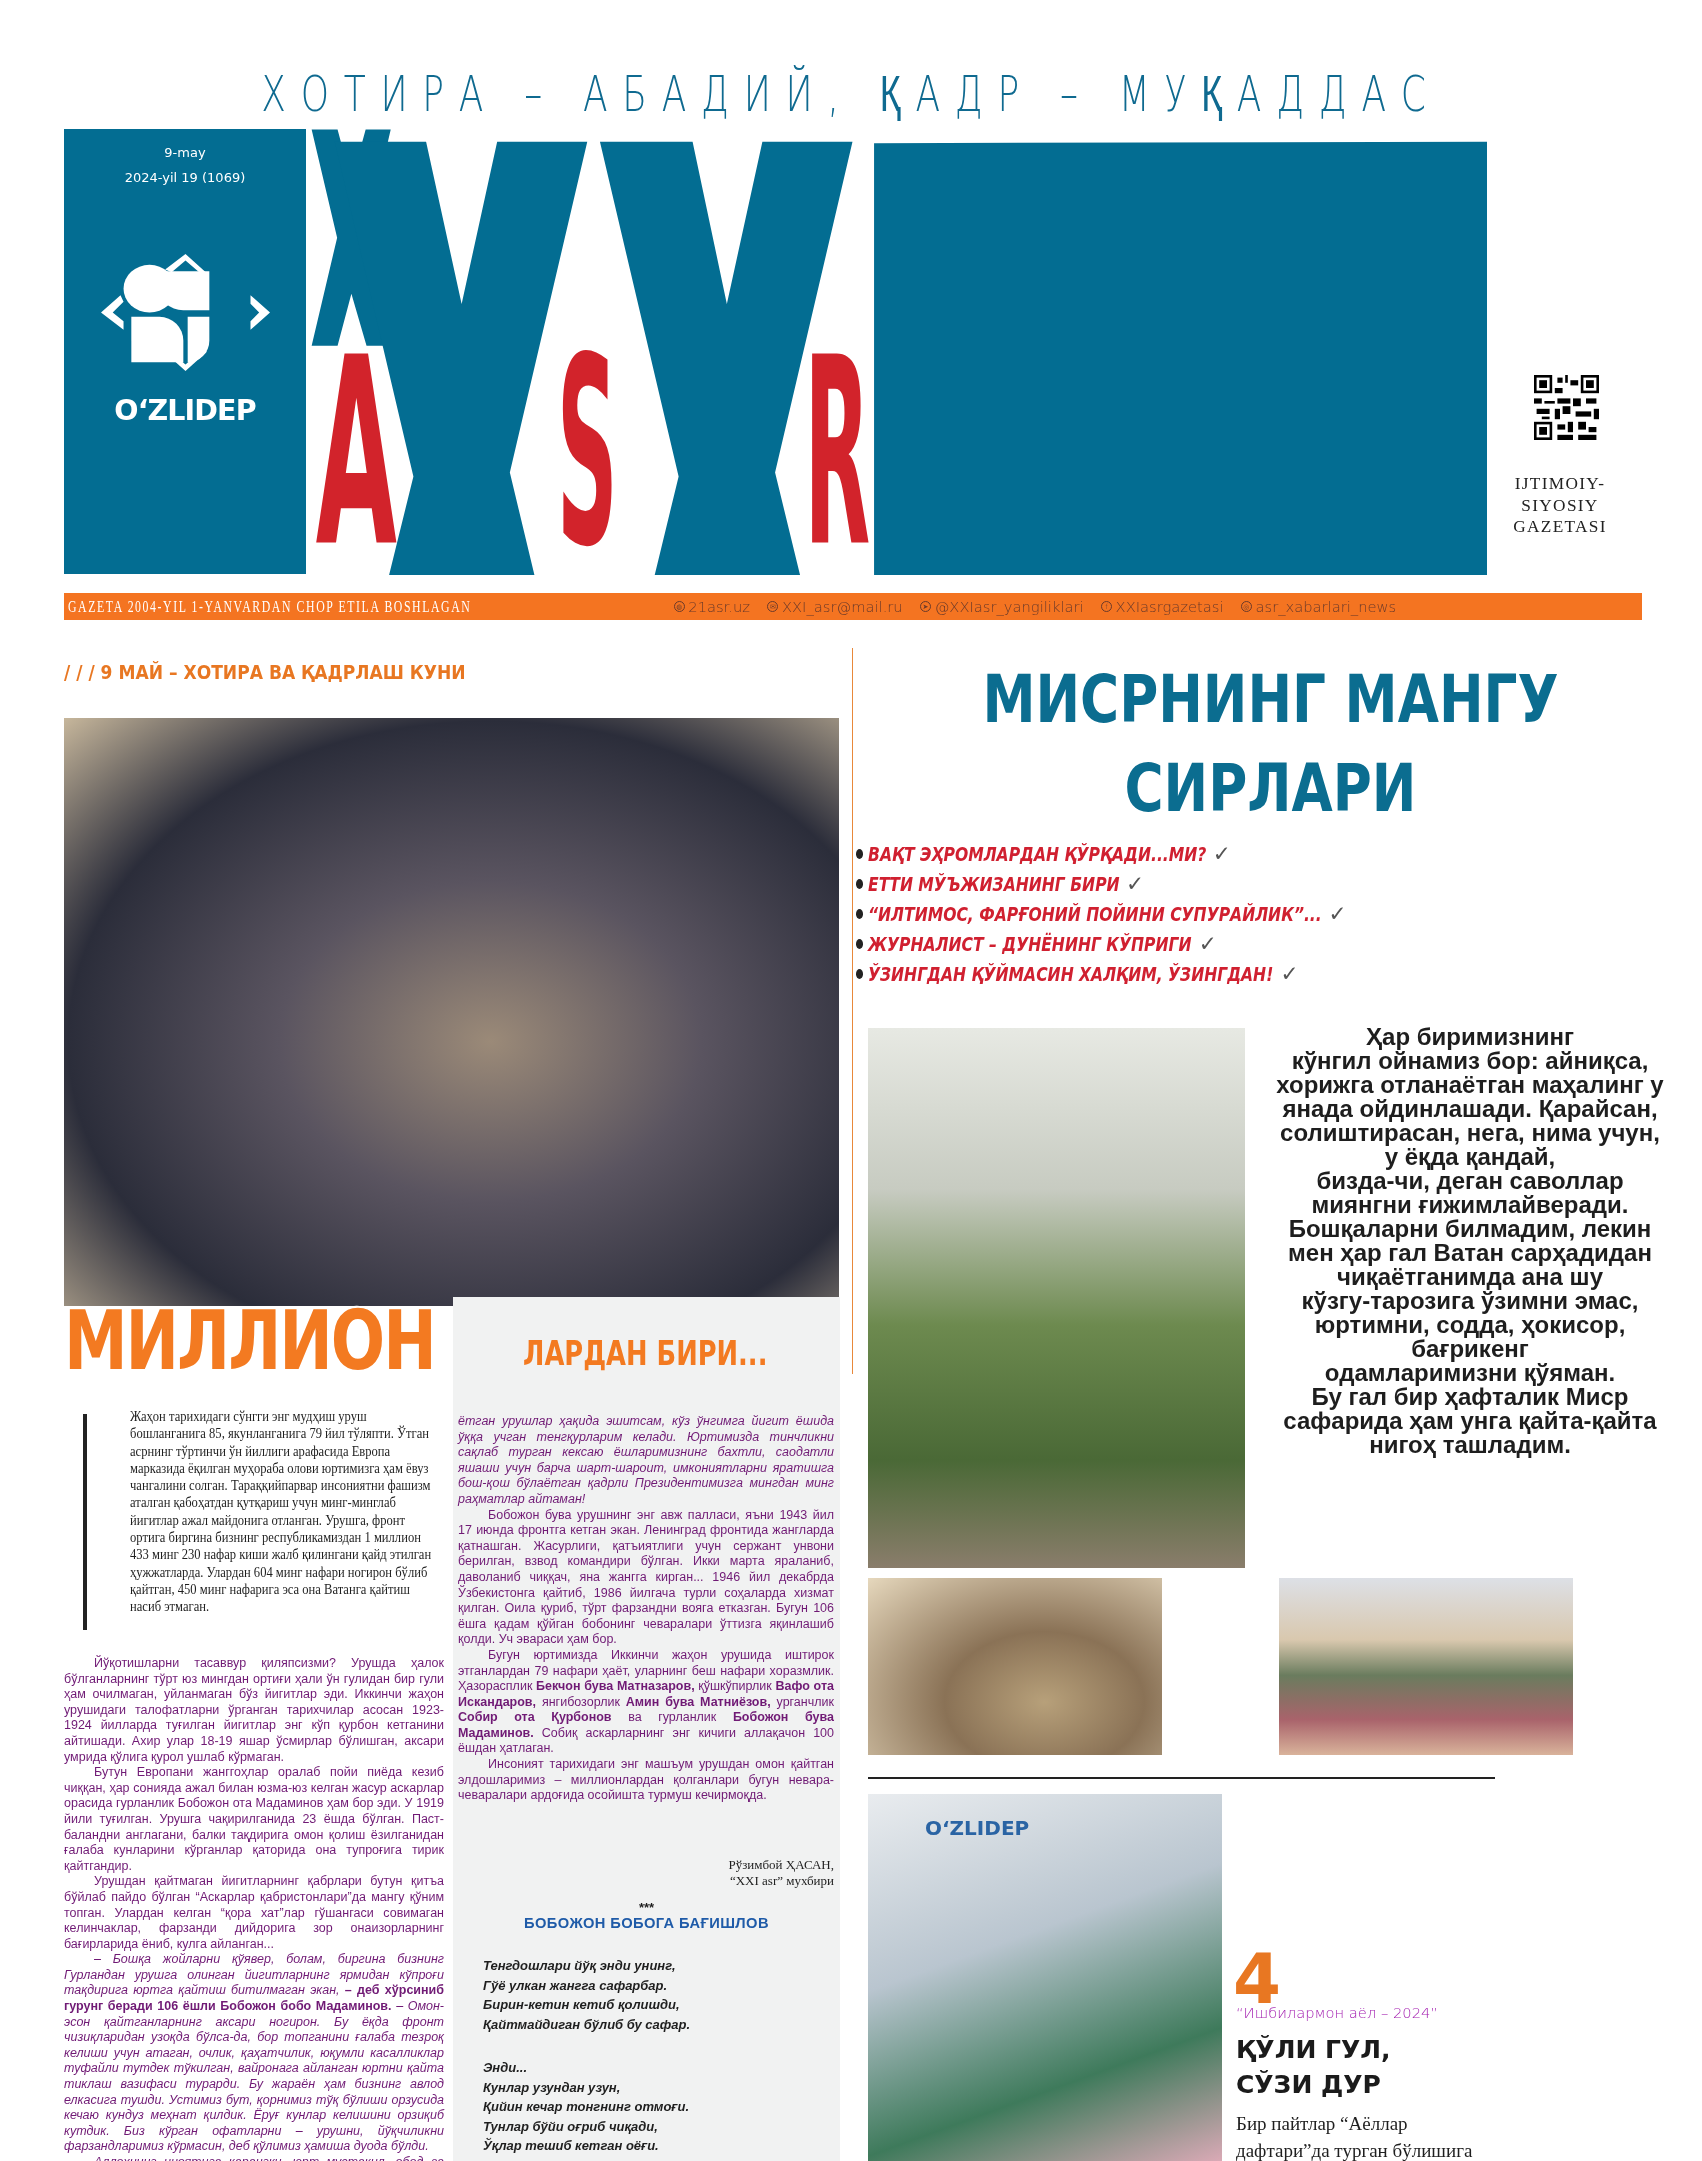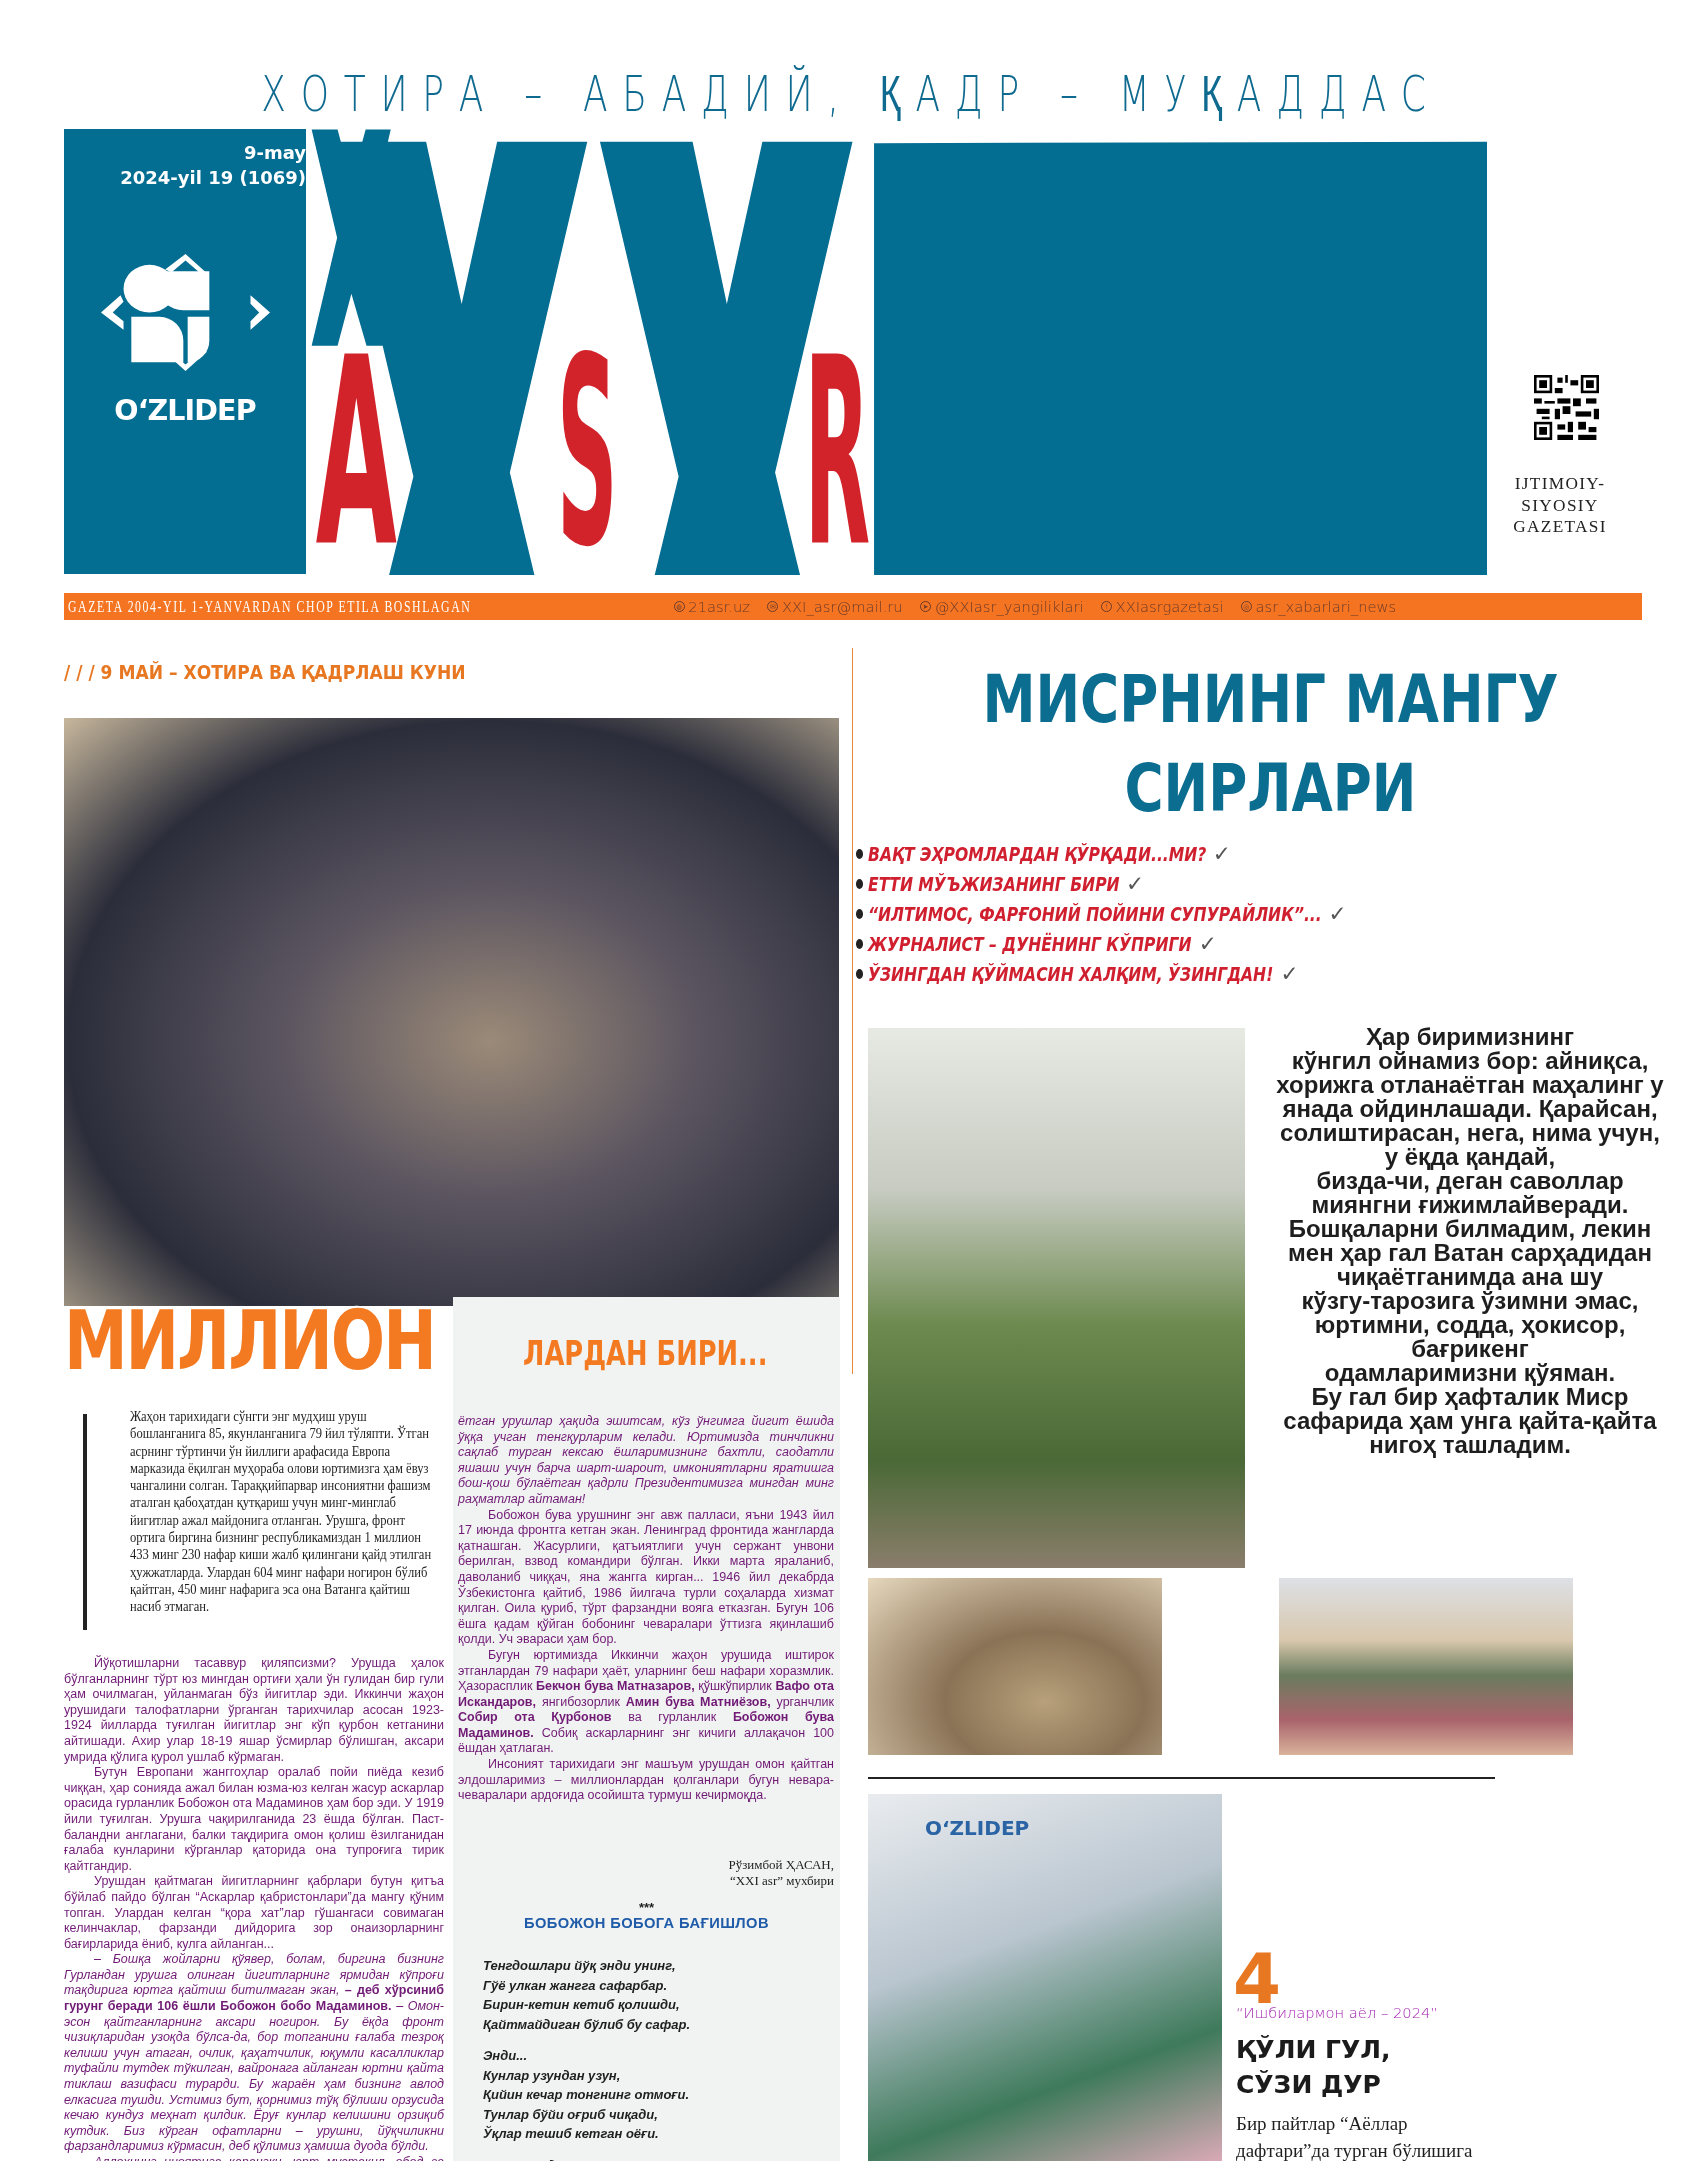--- a/index.html
+++ b/index.html
@@ -5,22 +5,22 @@
   * { box-sizing: border-box; margin: 0; padding: 0; }
   html, body { width: 1702px; height: 2362px; background: #ffffff; overflow: hidden; }
   body { position: relative; font-family: "Liberation Sans", sans-serif; color: #1f1f1f; }
   .abs { position: absolute; }
 
   
   .motto { left: 0; top: 65px; width: 1702px; text-align: center; color: #0f6a90;
     font-family: "DejaVu Sans", sans-serif; font-size: 36px; letter-spacing: 14.7px;
     transform: scaleY(1.4); transform-origin: top center; font-weight: 300; }
   .date-box { left: 64px; top: 129px; width: 242px; height: 445px; background: #036d92; color: #fff; }
-  .date-box .date { position: absolute; top: 10.8px; left: 0; width: 100%; text-align: right;
-    font-family: "DejaVu Sans", sans-serif; font-size: 18px; line-height: 25px; font-weight: 700; }
+  .date-box .date { position: absolute; top: 10.8px; left: 0; width: 100%; text-align: center;
+    font-family: "DejaVu Sans", sans-serif; font-size: 13px; line-height: 25px; font-weight: 400; }
   .date-box .logo { position: absolute; left: 37px; top: 125px; width: 169px; height: 117px; }
   .date-box .brand { position: absolute; left: 0; top: 265px; width: 100%; text-align: center;
     font-family: "DejaVu Sans", sans-serif; font-weight: bold; font-size: 28.5px; letter-spacing: -0.9px; }
   .title-svg { left: 303px; top: 125px; width: 1184px; height: 450px; }
   .qr { left: 1534px; top: 375px; width: 65px; height: 65px; }
   .paper-type { left: 1504px; top: 473px; width: 112px; text-align: center;
     font-family: "Liberation Serif", serif; font-size: 17.3px; line-height: 21.6px; letter-spacing: 1.3px; color: #222; }
 
   .ribbon { left: 64px; top: 593px; width: 1578px; height: 27px; background: #f47421;
     display: flex; align-items: center; padding-left: 4.3px; gap: 17.3px; white-space: nowrap; }
@@ -52,21 +52,21 @@
   .body-col .b { font-weight: bold; }
   .col1 { left: 64px; top: 1656px; width: 380px; }
   .grey-panel { left: 453px; top: 1297px; width: 387px; height: 1042px; background: #f1f2f2; }
   .col2 { left: 458px; top: 1414px; width: 376px; }
   .byline { left: 458px; top: 1857px; width: 376px; text-align: right; font-family: "Liberation Serif", serif;
     font-size: 13px; line-height: 16.4px; }
   .stars { left: 453px; top: 1900px; width: 387px; text-align: center; font-size: 13px; font-weight: bold; }
   .poem-title { left: 453px; top: 1915px; width: 387px; text-align: center; color: #1f5ba8; font-weight: bold;
     font-size: 14.7px; letter-spacing: 0.4px; }
   .poem { left: 483px; top: 1932px; width: 354px; font-weight: bold; font-style: italic; font-size: 13px; line-height: 9.5px; }
-  .poem .stanza { margin-top: 12px; }
+  .poem .stanza { margin-top: 24px; }
   .poem .line { line-height: 9.5px; height: 9.5px; display: block; margin-bottom: 0; }
 
   .vrule-orange { left: 852px; top: 648px; width: 1.3px; height: 726px; background: #e8883a; }
 
   
   .feature-title { left: 860px; top: 655px; width: 821px; text-align: center; color: #0b6d90;
     font-family: "DejaVu Sans", sans-serif; font-weight: bold; font-size: 65px; line-height: 89px;
     transform: scaleX(0.82); transform-origin: center top; }
   .teasers { left: 856px; top: 839px; width: 692px; }
   .teaser { display: flex; align-items: center; height: 30px; }

